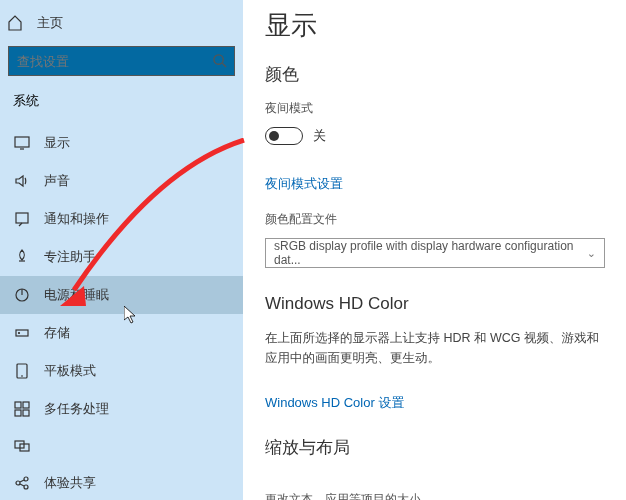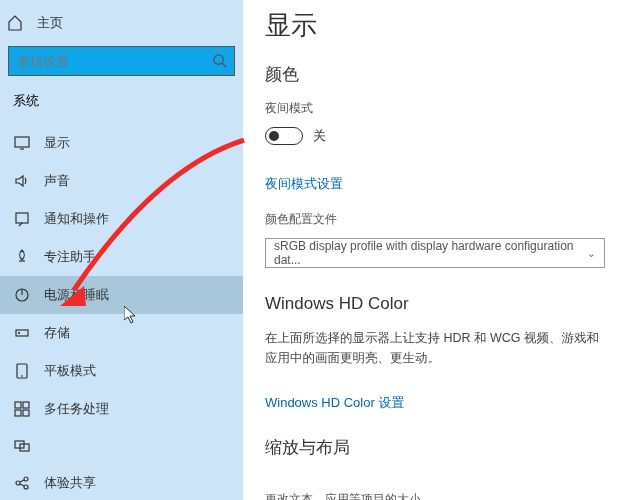--- a/index.html
+++ b/index.html
@@ -2,21 +2,21 @@
 <html><head>
 <meta charset="utf-8">
 <style>
 * { margin: 0; padding: 0; box-sizing: border-box; font-family: "Microsoft YaHei", "Segoe UI", sans-serif; }
 body { width: 626px; height: 500px; overflow: hidden; background: #fff; display: flex; font-size: 13px; color: #333; }
 .sidebar { width: 243px; height: 100%; background: #cce4f7; padding-top: 8px; position: relative; }
 .home-row { display: flex; align-items: center; gap: 14px; padding: 6px 7px; margin-bottom: 8px; }
 .home-row .icon { width: 16px; height: 16px; display: flex; align-items: center; justify-content: center; color: #333; }
 .home-row span.label { font-size: 13px; }
 .search-wrap { padding: 0 8px; margin-bottom: 16px; }
-.search-input { width: 100%; height: 30px; border: 1px solid #555; background: #0ea5e9; padding: 0 28px 0 8px; font-size: 13px; outline: none; }
+.search-input { width: 100%; height: 30px; border: 1px solid #555; background: #0369a1; padding: 0 28px 0 8px; font-size: 13px; outline: none; }
 .search-wrap { position: relative; }
 .search-wrap .mag { position: absolute; right: 16px; top: 7px; width: 15px; height: 15px; color: #555; }
 .section-title { font-size: 13px; font-weight: normal; padding: 0 13px; margin-bottom: 14px; color: #000; }
 .nav-item { display: flex; align-items: center; gap: 14px; padding: 10px 14px; cursor: default; color: #333; }
 .nav-item .icon { width: 16px; height: 16px; display: flex; align-items: center; justify-content: center; color: #333; flex-shrink:0; }
 .nav-item.selected { background: #a9c7db; }
 .main { flex: 1; padding: 8px 20px 20px 22px; height: 100%; overflow: hidden; }
 .page-title { font-size: 26px; font-weight: 300; margin-bottom: 20px; }
 .section-h { font-size: 17px; font-weight: 400; margin-bottom: 14px; margin-top: 4px; }
 .toggle-row { display: flex; align-items: center; gap: 10px; margin-bottom: 10px; }

